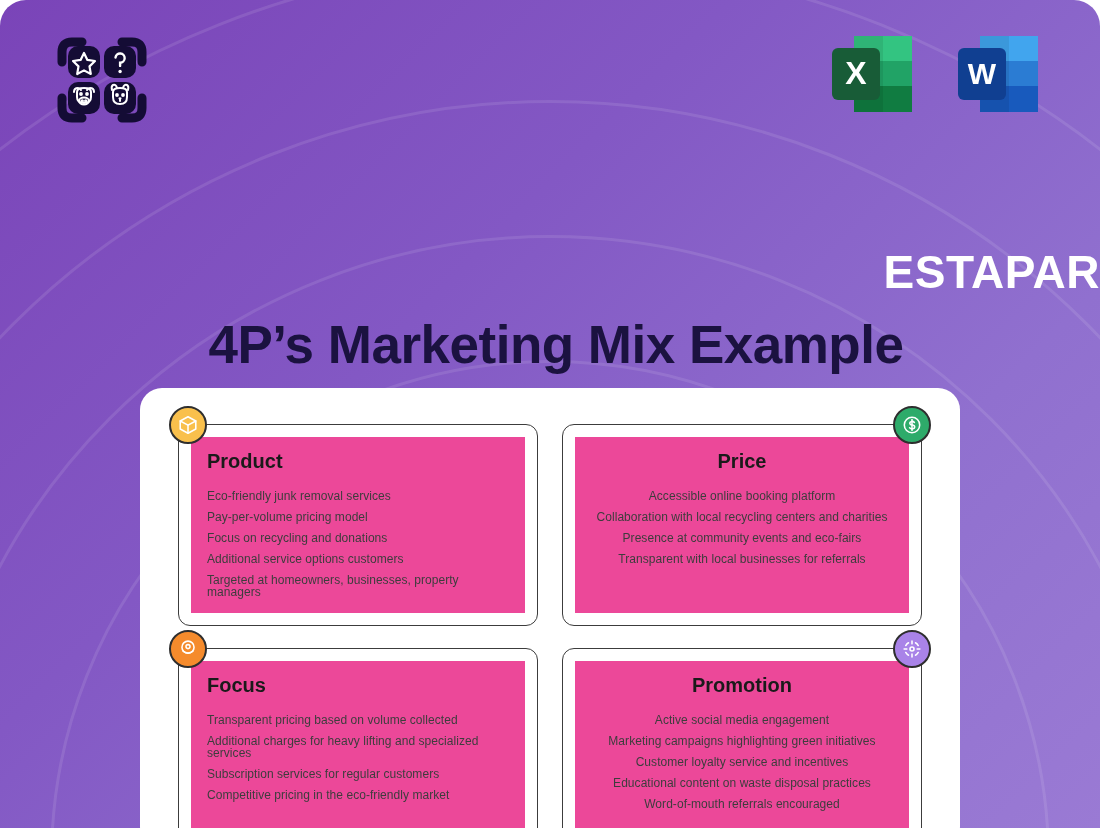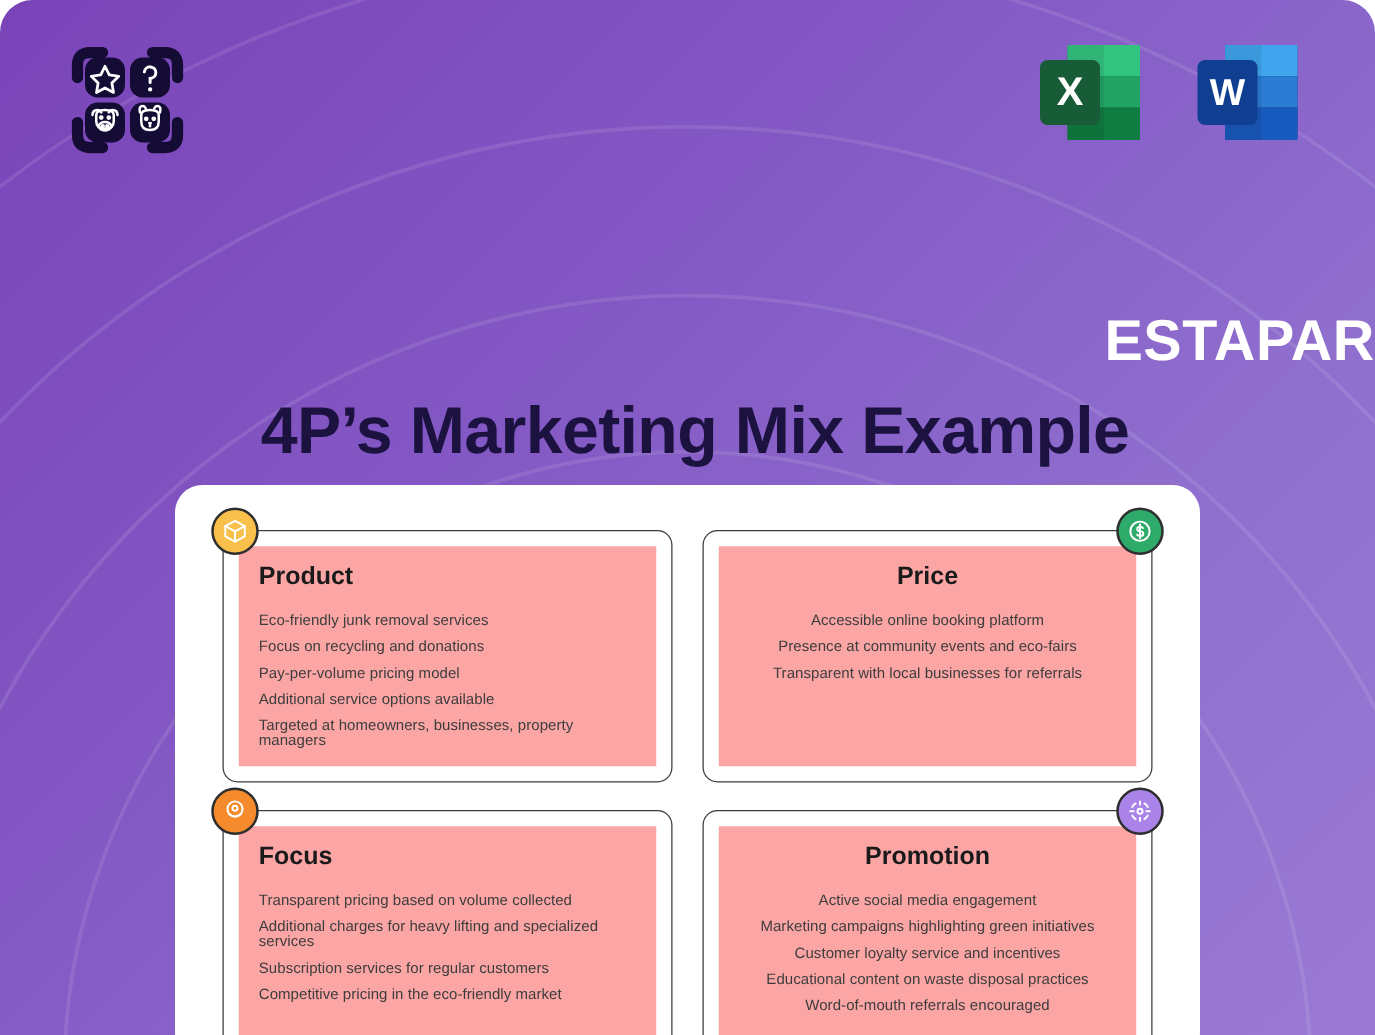--- a/index.html
+++ b/index.html
@@ -110,21 +110,21 @@
 
   .quad {
     position: relative;
     border: 1.6px solid #3c3c3c;
     border-radius: 12px;
     padding: 12px;
   }
   .quad-inner {
     width: 100%;
     height: 100%;
-    background: #fca5a5;
+    background: #ec4899;
     padding: 14px 16px 10px 16px;
   }
   .quad.right .quad-inner { text-align: center; }
 
   .quad-title {
     font-size: 20px;
     font-weight: bold;
     color: #1a1a1a;
     margin-bottom: 14px;
     line-height: 1;
@@ -251,40 +251,41 @@
           <svg viewBox="0 0 24 24" fill="none" stroke="#ffffff" stroke-width="1.7" stroke-linejoin="round" stroke-linecap="round">
             <path d="M12 3 L20.5 7.6 V16.4 L12 21 L3.5 16.4 V7.6 Z"></path>
             <path d="M3.5 7.6 L12 12.2 L20.5 7.6"></path>
             <path d="M12 12.2 V21"></path>
           </svg>
         </div>
         <div class="quad-inner">
           <div class="quad-title">Product</div>
           <ul class="quad-list">
             <li>Eco-friendly junk removal services</li>
+            <li>Pay-per-volume pricing model</li>
             <li>Focus on recycling and donations</li>
-            <li>Pay-per-volume pricing model</li>
-            <li>Additional service options available</li>
+            <li>Additional service options customers</li>
             <li>Targeted at homeowners, businesses, property managers</li>
           </ul>
         </div>
       </div>
 
       <div class="quad right">
         <div class="badge green tr">
           <svg viewBox="0 0 24 24" fill="none" stroke="#ffffff" stroke-width="1.7" stroke-linecap="round">
             <circle cx="12" cy="12" r="8.4"></circle>
             <path d="M14.6 9.2 q-1.2 -1.5 -3 -1.1 q-2.2 .5 -2 2.3 q.2 1.6 2.6 1.7 q2.6 .1 2.7 1.9 q.1 1.9 -2.3 2.2 q-1.9 .2 -3.2 -1.2"></path>
             <path d="M12 6.1 V18"></path>
           </svg>
         </div>
         <div class="quad-inner">
           <div class="quad-title">Price</div>
           <ul class="quad-list">
             <li>Accessible online booking platform</li>
+            <li>Collaboration with local recycling centers and charities</li>
             <li>Presence at community events and eco-fairs</li>
             <li>Transparent with local businesses for referrals</li>
           </ul>
         </div>
       </div>
 
       <div class="quad left">
         <div class="badge orange tl">
           <svg viewBox="0 0 24 24" fill="none" stroke="#ffffff" stroke-width="1.7" stroke-linecap="round">
             <circle cx="12" cy="10" r="6.6"></circle>

